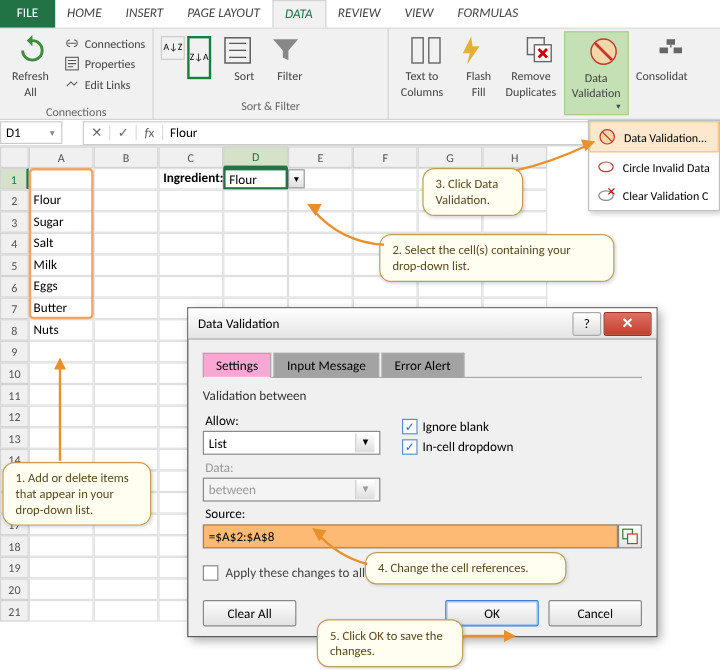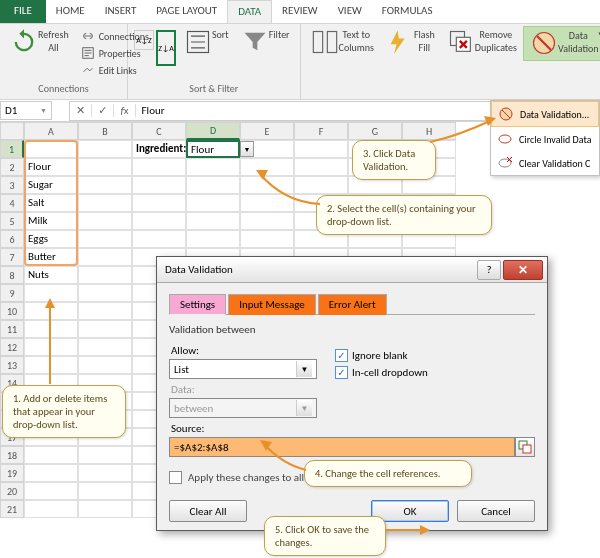--- a/index.html
+++ b/index.html
@@ -1,29 +1,29 @@
 <!DOCTYPE html>
 <html><head>
 <meta charset="utf-8">
 <style>
 * { box-sizing: border-box; margin: 0; padding: 0; font-family: "Segoe UI", Calibri, Arial, sans-serif; }
 body { width: 600px; height: 558px; overflow: hidden; background: #fff; position: relative; font-size: 11px; }
 
 
 .tabs { display: flex; height: 24px; background: #fff; border-bottom: 1px solid #d4d4d4; }
 .file-tab { background: #217346; color: #fff; padding: 4px 14px; font-size: 11px; }
-.tab { padding: 4px 10px; font-size: 11px; color: #444; cursor: pointer; }
+.tab { padding: 4px 10px; font-size: 11px; color: #444; cursor: pointer; font-style: italic; }
 .tab.active { background: #f1f1f1; border: 1px solid #d4d4d4; border-bottom: none; color: #217346; }
 
 
 .ribbon { display: flex; height: 76px; background: #f1f1f1; border-bottom: 1px solid #d4d4d4; }
 .group { border-right: 1px solid #d4d4d4; display: flex; flex-direction: column; padding: 2px 4px; }
 .group-label { text-align: center; font-size: 10px; color: #666; margin-top: auto; padding: 2px 0; }
 .group-body { display: flex; align-items: flex-start; flex: 1; }
-.big-btn { display: flex; align-items: flex-start; padding: 2px 6px; cursor: pointer; font-size: 10px; color: #444; }
+.big-btn { display: flex; flex-direction: column; align-items: flex-end; padding: 2px 6px; cursor: pointer; font-size: 10px; color: #444; }
 .big-btn .ic { width: 28px; height: 28px; margin-bottom: 1px; }
 .col { display: flex; flex-direction: column; gap: 1px; padding: 2px; }
 .small-btn { display: flex; align-items: center; gap: 4px; padding: 1px 4px; font-size: 10px; color: #444; cursor: pointer; }
 .small-btn .ic { width: 14px; height: 14px; }
 .data-val-btn { background: #c5e0b4; border: 1px solid #a8d08d; }
 
 
 .dv-menu { position: absolute; top: 100px; right: 0; width: 110px; background: #fff; border: 1px solid #c1c1c1; box-shadow: 2px 2px 4px rgba(0,0,0,0.2); z-index: 50; }
 .dv-menu-item { display: flex; align-items: center; gap: 6px; padding: 4px 6px; font-size: 10px; cursor: pointer; }
 .dv-menu-item.hl { background: #fde8cd; border: 1px solid #f1c578; }
@@ -59,21 +59,21 @@
 .callout { position: absolute; background: #fffef0; border: 1px solid #c0a050; border-radius: 10px; padding: 6px 10px; font-size: 10.5px; color: #5a4a20; z-index: 40; box-shadow: 1px 1px 3px rgba(0,0,0,0.15); }
 
 
 .dialog { position: absolute; left: 156px; top: 256px; width: 392px; background: #f0f0f0; border: 1px solid #5a5a5a; box-shadow: 3px 3px 8px rgba(0,0,0,0.35); z-index: 60; }
 .dlg-title { display: flex; background: linear-gradient(#fff,#e4e4e4); border-bottom: 1px solid #aaa; height: 26px; align-items: center; padding-left: 8px; font-size: 11px; }
 .dlg-title .spacer { flex: 1; }
 .dlg-help { width: 24px; height: 20px; border: 1px solid #aaa; background: linear-gradient(#fff,#ddd); font-size: 11px; display: flex; align-items: center; justify-content: center; margin-right: 2px; border-radius: 2px; }
 .dlg-close { width: 40px; height: 20px; border: 1px solid #a03020; background: linear-gradient(#e07060,#c04030); color: #fff; font-size: 12px; display: flex; align-items: center; justify-content: center; border-radius: 2px; margin-right: 4px; font-weight: bold; }
 .dlg-body { padding: 10px 12px 8px 12px; }
 .dlg-tabs { display: flex; border-bottom: 1px solid #aaa; margin-bottom: 8px; }
-.dlg-tab { border: 1px solid #aaa; border-bottom: none; padding: 3px 10px; font-size: 11px; background: #f97316; margin-right: 2px; position: relative; top: 1px; }
+.dlg-tab { border: 1px solid #aaa; border-bottom: none; padding: 3px 10px; font-size: 11px; background: #a3a3a3; margin-right: 2px; position: relative; top: 1px; }
 .dlg-tab.active { background: #f9a8d4; border-bottom: 1px solid #f0f0f0; }
 .dlg-section { font-size: 11px; color: #333; }
 .dlg-label { font-size: 11px; margin: 4px 0 2px 2px; }
 .dlg-label.dis { color: #999; }
 .dlg-row { display: flex; align-items: center; gap: 18px; }
 .dlg-select { width: 148px; height: 20px; border: 1px solid #888; background: #fff; font-size: 11px; padding: 1px 4px; display: flex; justify-content: space-between; align-items: center; }
 .dlg-select.dis { color: #999; background: #f4f4f4; }
 .dlg-select .arr { width: 16px; height: 16px; border-left: 1px solid #ccc; display: flex; align-items: center; justify-content: center; background: linear-gradient(#fff,#ddd); font-size: 8px; }
 .chk { display: flex; align-items: center; gap: 4px; font-size: 11px; }
 .chk .box { width: 13px; height: 13px; border: 1px solid #5a8dd6; background: #fff; color: #2a6bd0; font-size: 10px; display: flex; align-items: center; justify-content: center; line-height: 1; }
@@ -488,21 +488,21 @@
         <div class="cell"></div>
         <div class="cell"></div>
         <div class="cell"></div>
       </div>
     </div>
   <div class="dd-handle" style="left:240px;top:19px">▼</div>
   <div class="colA-hl" style="left:24px;top:18px;width:54px;height:126px"></div>
 </div>
 
 <div class="callout" style="left:2px;top:385px;width:124px">1. Add or delete items that appear in your drop-down list.</div>
-<div class="callout" style="left:316px;top:195px;width:176px">2. Select the cell(s) containing your drop-down list.</div>
+<div class="callout" style="left:316px;top:195px;width:196px">2. Select the cell(s) containing your drop-down list.</div>
 <div class="callout" style="left:352px;top:140px;width:84px">3. Click Data Validation.</div>
 <div class="callout" style="left:304px;top:460px;width:168px;z-index:70">4. Change the cell references.</div>
 <div class="callout" style="left:264px;top:516px;width:122px;z-index:70">5. Click OK to save the changes.</div>
 
 <svg class="orange-arrow" style="left:40px;top:296px" width="20" height="90">
     <path d="M10 88 V8" stroke="#e8912c" stroke-width="2" fill="none"></path>
     <path d="M10 2 l-5 10 h10 z" fill="#e8912c"></path>
   </svg>
 <svg class="orange-arrow" style="left:254px;top:168px" width="70" height="40">
     <path d="M66 36 Q30 34 6 6" stroke="#e8912c" stroke-width="2" fill="none"></path>

